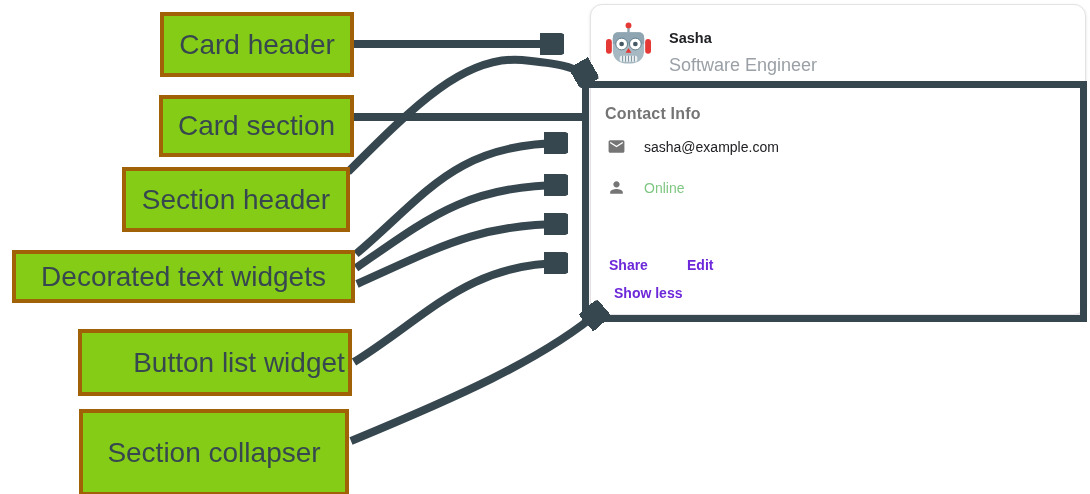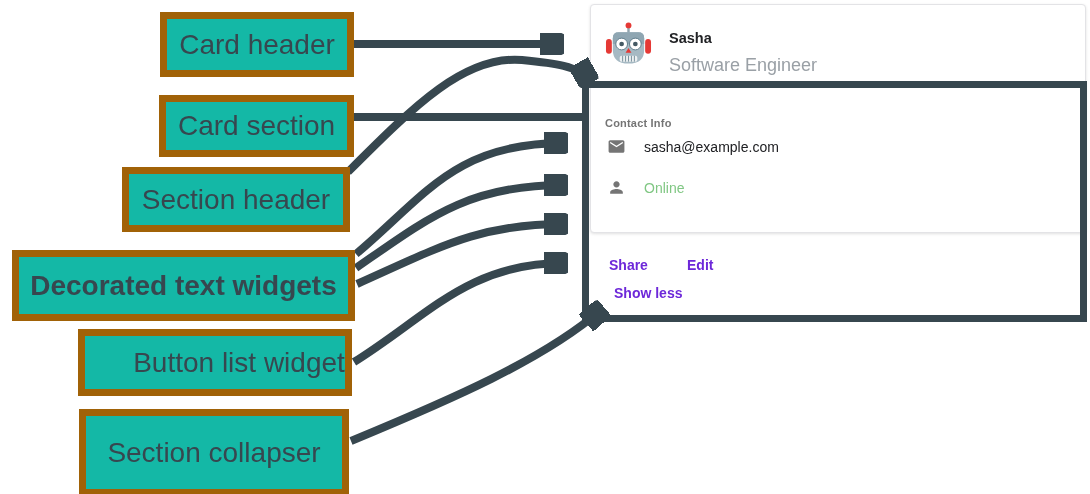--- a/index.html
+++ b/index.html
@@ -3,41 +3,41 @@
 <meta charset="utf-8">
 <style>
   html,body{margin:0;padding:0;background:#ffffff;}
   #canvas{
     position:relative;width:1090px;height:494px;overflow:hidden;
     font-family:"Liberation Sans","DejaVu Sans",sans-serif;background:#fff;
   }
   
   .label-box{
     position:absolute;box-sizing:border-box;
-    border:7px solid #a16207;background:#14b8a6;color:#37474F;
+    border:4px solid #a16207;background:#84cc16;color:#37474F;
     display:flex;align-items:center;justify-content:center;
     font-size:28px;line-height:1;white-space:nowrap;z-index:4;
   }
   
   #arrows{position:absolute;left:0;top:0;z-index:3;}
   #arrows path{fill:none;stroke:#37474F;stroke-width:8;}
   
   .card{
-    position:absolute;left:590px;top:4px;width:496px;height:229px;
-    background:#fff;border:1px solid #E3E3E6;border-radius:4px;
+    position:absolute;left:590px;top:4px;width:496px;height:311px;
+    background:#fff;border:1px solid #E3E3E6;border-radius:12px;
     box-shadow:0 1px 3px rgba(0,0,0,0.12);box-sizing:border-box;z-index:1;
   }
   .avatar{position:absolute;left:14px;top:15px;width:47px;height:48px;}
   .card-name{position:absolute;left:78px;top:25px;font-size:14.5px;font-weight:700;color:#202124;}
   .card-subtitle{position:absolute;left:78px;top:50px;font-size:18px;color:#9AA0A6;}
   .section-outline{
     position:absolute;left:582px;top:81px;width:505px;height:241px;
     border:7px solid #37474F;box-sizing:border-box;background:transparent;z-index:2;
   }
-  .section-header{position:absolute;left:14px;top:100px;font-size:11px;font-weight:700;color:#757575;letter-spacing:.2px;margin-top:12px;}
+  .section-header{position:absolute;left:14px;top:100px;font-size:16px;font-weight:700;color:#757575;letter-spacing:.2px;}
   .dt-row{position:absolute;left:0;width:100%;height:20px;}
   .dt-icon{position:absolute;left:16px;top:0;width:19px;height:19px;}
   .dt-text{position:absolute;left:53px;top:2px;font-size:14px;color:#202124;}
   .dt-text.green{color:#81C784;}
   .btn-link{position:absolute;font-size:14px;font-weight:700;color:#6d28d9;cursor:pointer;}
   
 </style>
 </head>
 <body>
 
@@ -98,17 +98,17 @@
     <path d="M 356 254 C 425 196, 455 143, 564 143" marker-end="url(#ah)"></path>
     <path d="M 356 268 C 428 218, 468 185, 564 185" marker-end="url(#ah)"></path>
     <path d="M 357 284 C 438 248, 478 224, 564 224" marker-end="url(#ah)"></path>
     <path d="M 354 362 C 428 316, 468 263, 564 263" marker-end="url(#ah)"></path>
     <path d="M 351 441 C 450 400, 543 360, 601 310" marker-end="url(#ah)"></path>
   </svg>
 
   <div class="label-box" style="left:160px;top:12px;width:194px;height:65px;">Card header</div>
   <div class="label-box" style="left:159px;top:95px;width:195px;height:62px;">Card section</div>
   <div class="label-box" style="left:122px;top:167px;width:228px;height:65px;">Section header</div>
-  <div class="label-box" style="left:12px;top:250px;width:343px;height:71px;font-weight:bold;">Decorated text widgets</div>
+  <div class="label-box" style="left:12px;top:250px;width:343px;height:53px;">Decorated text widgets</div>
   <div class="label-box" style="left:78px;top:329px;width:274px;height:67px;padding-left:48px;">Button list widget</div>
   <div class="label-box" style="left:79px;top:409px;width:270px;height:87px;">Section collapser</div>
 
 </div>
 
 </body></html>

